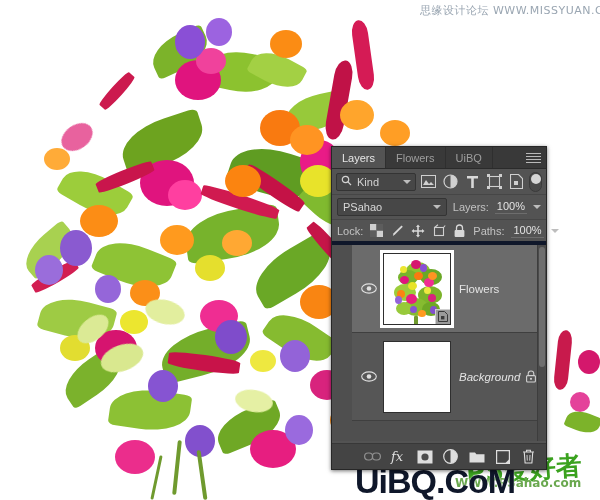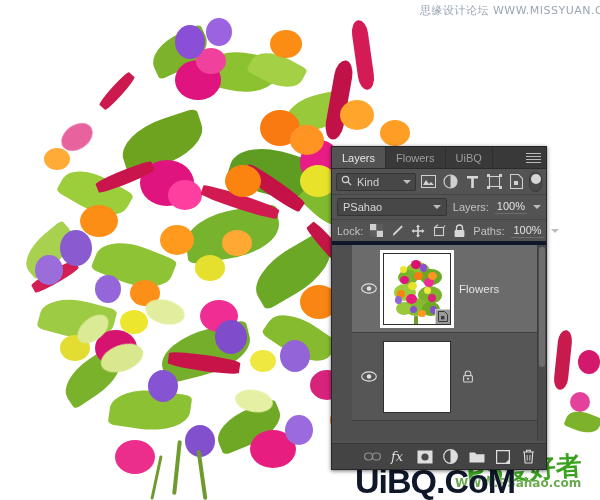--- a/index.html
+++ b/index.html
@@ -460,20 +460,21 @@
       </div>
 
       <div class="layerrow">
         <div class="eye">
           <svg width="16" height="11" viewBox="0 0 16 11">
               <ellipse cx="8" cy="5.5" rx="7.3" ry="4.6" fill="none" stroke="#e0e0e0" stroke-width="1.1"></ellipse>
               <circle cx="8" cy="5.5" r="2.3" fill="#e0e0e0"></circle>
             </svg>
         </div>
         <div class="thumbwrap" style="margin-left:3px;"></div>
+        <div class="layername italic">Background</div>
         <div class="rowlock">
           <svg width="12" height="13" viewBox="0 0 12 13">
               <path d="M3.2 5.6 V3.8 a2.8 2.8 0 0 1 5.6 0 V5.6" fill="none" stroke="#d0d0d0" stroke-width="1.1"></path>
               <rect x="1.6" y="5.6" width="8.8" height="6.4" rx="1" fill="none" stroke="#d0d0d0" stroke-width="1.1"></rect>
               <circle cx="6" cy="8.8" r="1.1" fill="#d0d0d0"></circle>
             </svg>
         </div>
       </div>
 
       <div class="vscroll">

